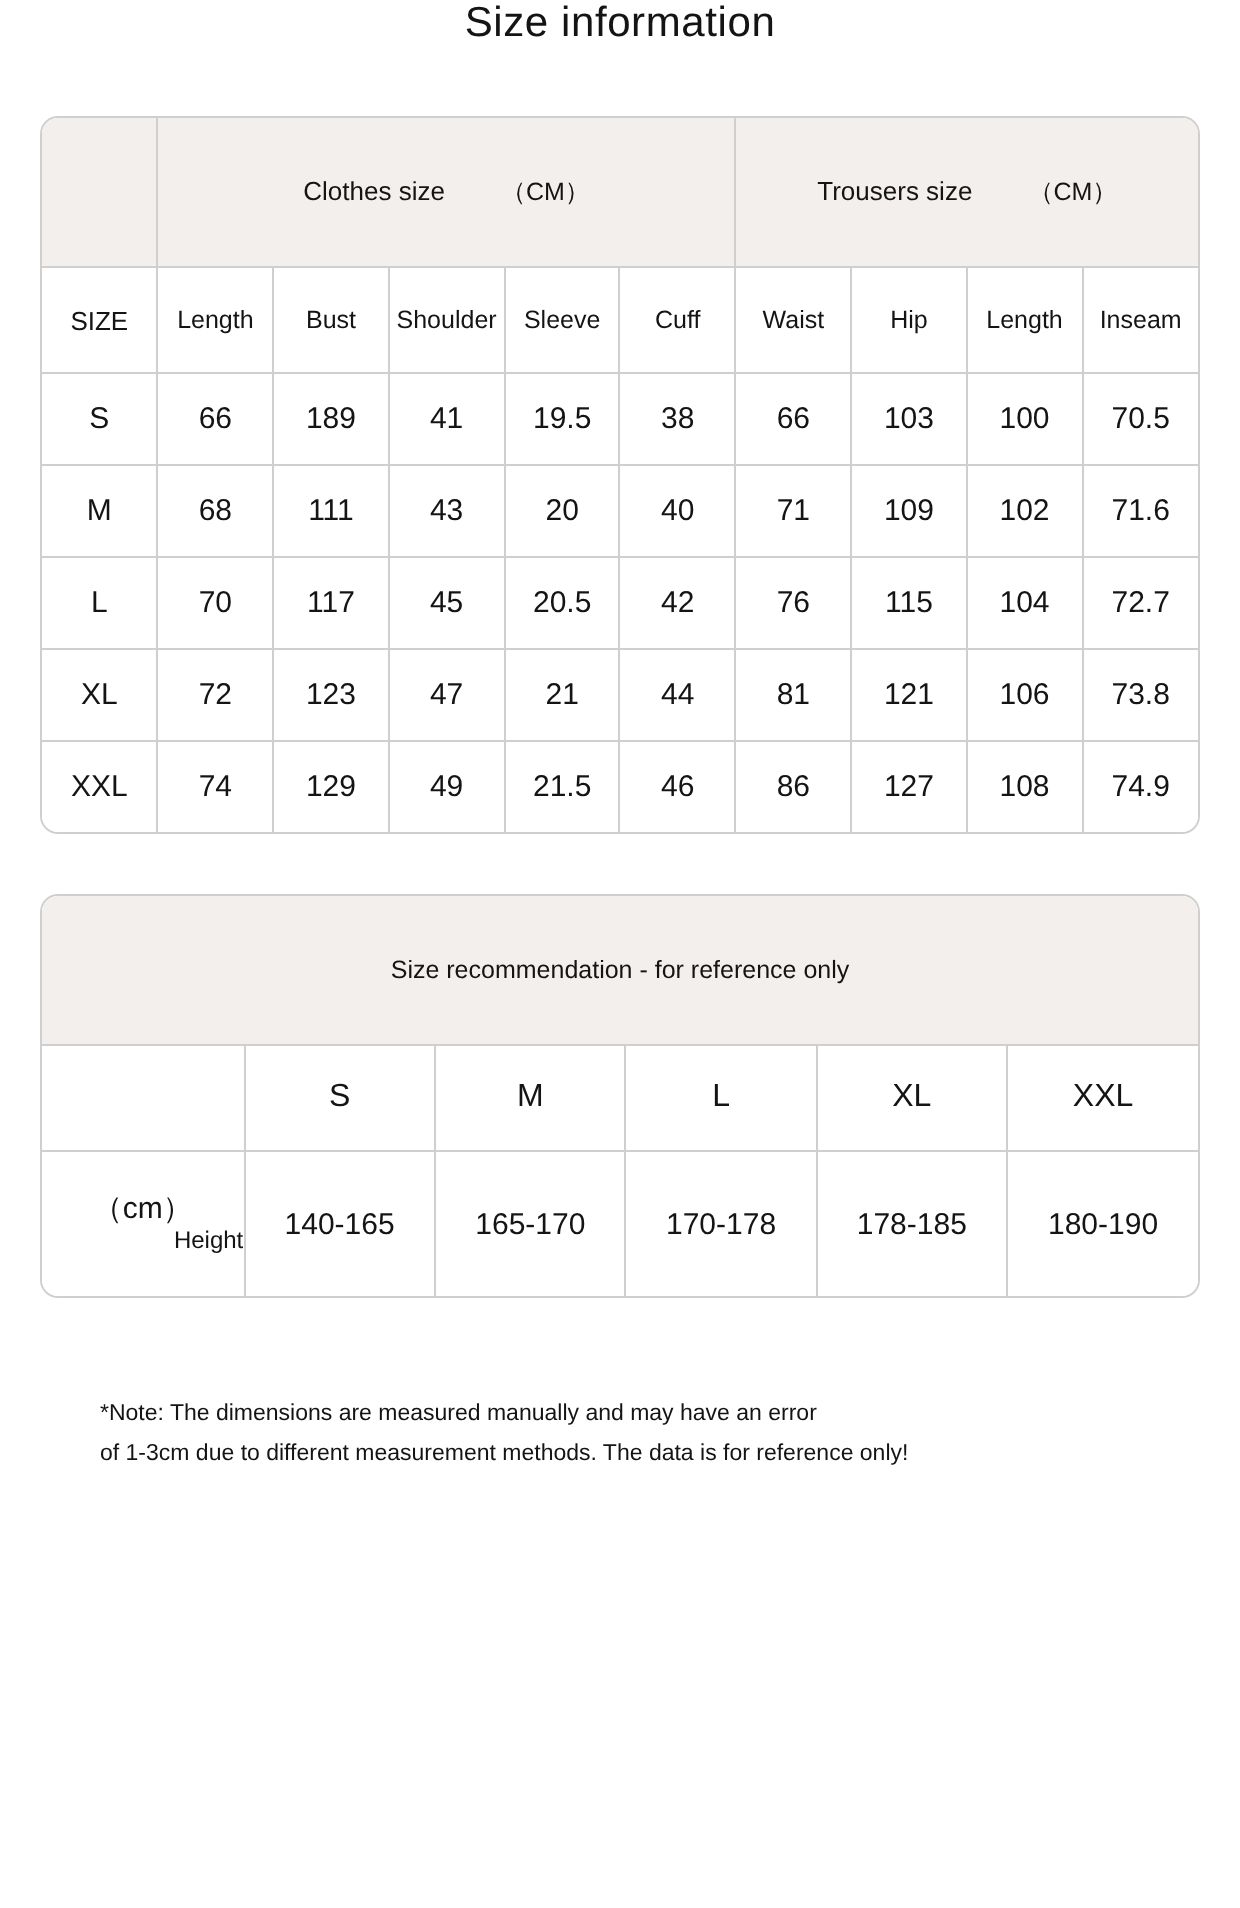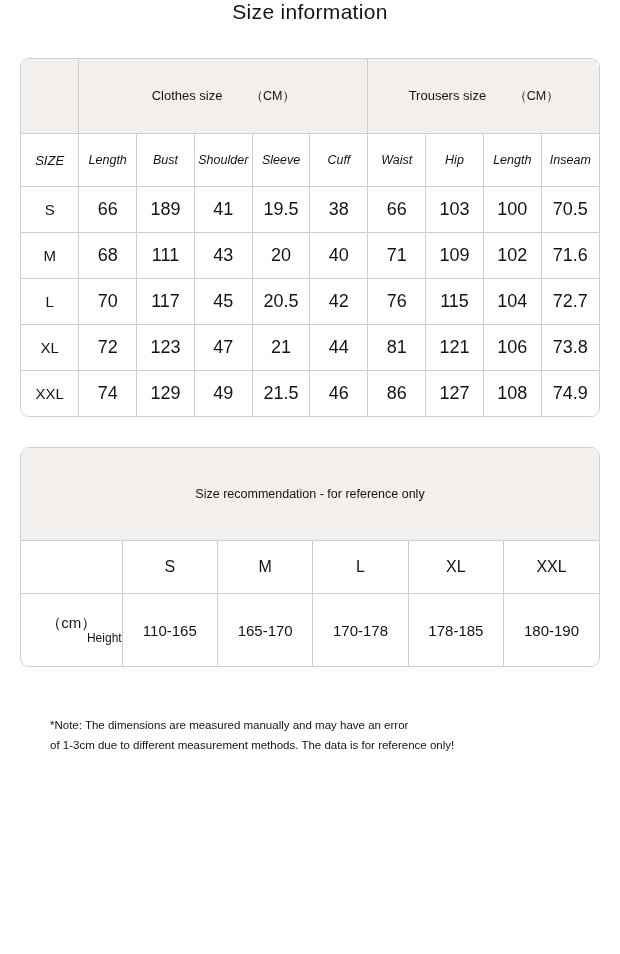--- a/index.html
+++ b/index.html
@@ -63,28 +63,27 @@
   table.size-table .group-head .grp-unit {
     font-size: 12.5px;
   }
   table.size-table .corner {
     background: #f2efec;
   }
   table.size-table .col-head {
     height: 52px;
     font-size: 12.5px;
     background: #ffffff;
-    font-style: italic;
   }
   table.size-table .col-head.size-label {
     font-size: 13px;
   }
   table.size-table .data-row td {
     height: 45px;
-    font-size: 18px;
+    font-size: 15px;
   }
   table.size-table .data-row td.row-label {
     font-size: 15px;
   }
 
   
   .rounded-box {
     border-radius: 9px;
     overflow: hidden;
     border: 1px solid #cfcfcf;
@@ -120,21 +119,21 @@
   table.rec-table td {
     border: 1px solid #cfcfcf;
     text-align: center;
     vertical-align: middle;
     font-weight: 400;
     color: #141414;
     padding: 0;
   }
   table.rec-table .rec-title {
     background: #f2efec;
-    height: 92px;
+    height: 74px;
     font-size: 12.5px;
   }
   table.rec-table .rec-head td {
     height: 52px;
     font-size: 16px;
   }
   table.rec-table .rec-body td {
     height: 72px;
     font-size: 15px;
   }
@@ -285,21 +284,21 @@
           <td>M</td>
           <td>L</td>
           <td>XL</td>
           <td>XXL</td>
         </tr>
         <tr class="rec-body">
           <td>
             <span class="unit-main">（cm）</span>
             <span class="unit-sub">Height</span>
           </td>
-          <td>110-165</td>
+          <td>140-165</td>
           <td>165-170</td>
           <td>170-178</td>
           <td>178-185</td>
           <td>180-190</td>
         </tr>
       </tbody>
     </table>
   </div>
 
   <div class="note">

